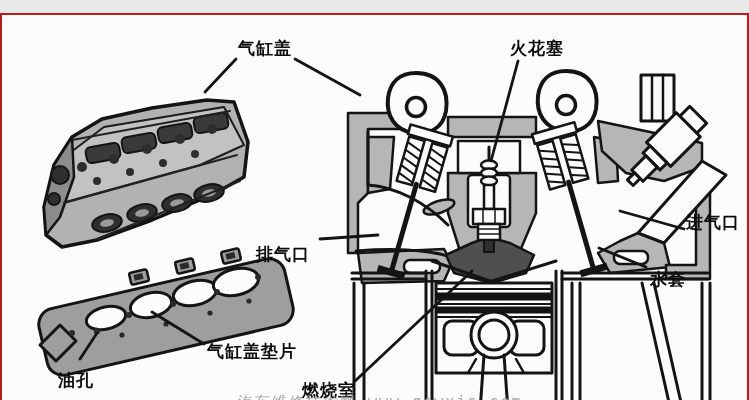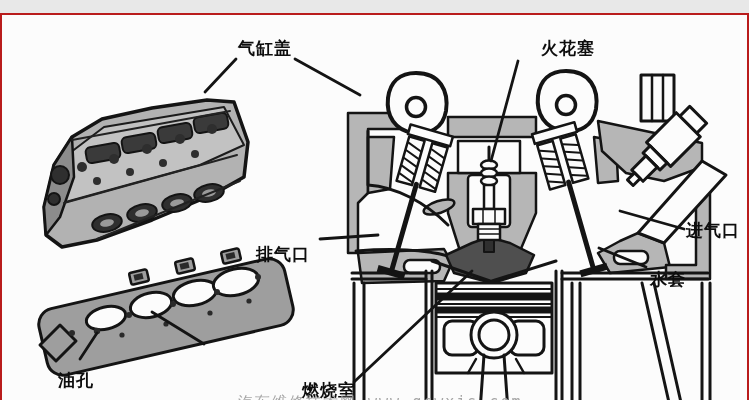--- a/index.html
+++ b/index.html
@@ -253,21 +253,22 @@
     <line x1="318" y1="224" x2="376" y2="220"></line>
     <line x1="682" y1="214" x2="618" y2="196"></line>
     <line x1="644" y1="252" x2="597" y2="233"></line>
     <line x1="78" y1="344" x2="95" y2="318"></line>
     <line x1="202" y1="329" x2="150" y2="297"></line>
     <line x1="352" y1="367" x2="470" y2="256"></line>
   </g>
 </svg>
 
   <div class="lbl" style="left:236px;top:25px">气缸盖</div>
-  <div class="lbl" style="left:539px;top:25px">火花塞</div>
+  <div class="lbl" style="left:508px;top:25px">火花塞</div>
   <div class="lbl" style="left:254px;top:231px">排气口</div>
-  <div class="lbl" style="left:684px;top:207px">进气口</div>
+  <div class="lbl" style="left:684px;top:199px">进气口</div>
   <div class="lbl" style="left:648px;top:256px">水套</div>
   <div class="lbl" style="left:56px;top:357px">油孔</div>
+  <div class="lbl" style="left:205px;top:328px">气缸盖垫片</div>
   <div class="lbl" style="left:300px;top:367px">燃烧室</div>
 
   <div id="watermark">汽车维修技术网 www.qcwxjs.com</div>
 </div>
 
 </body></html>

